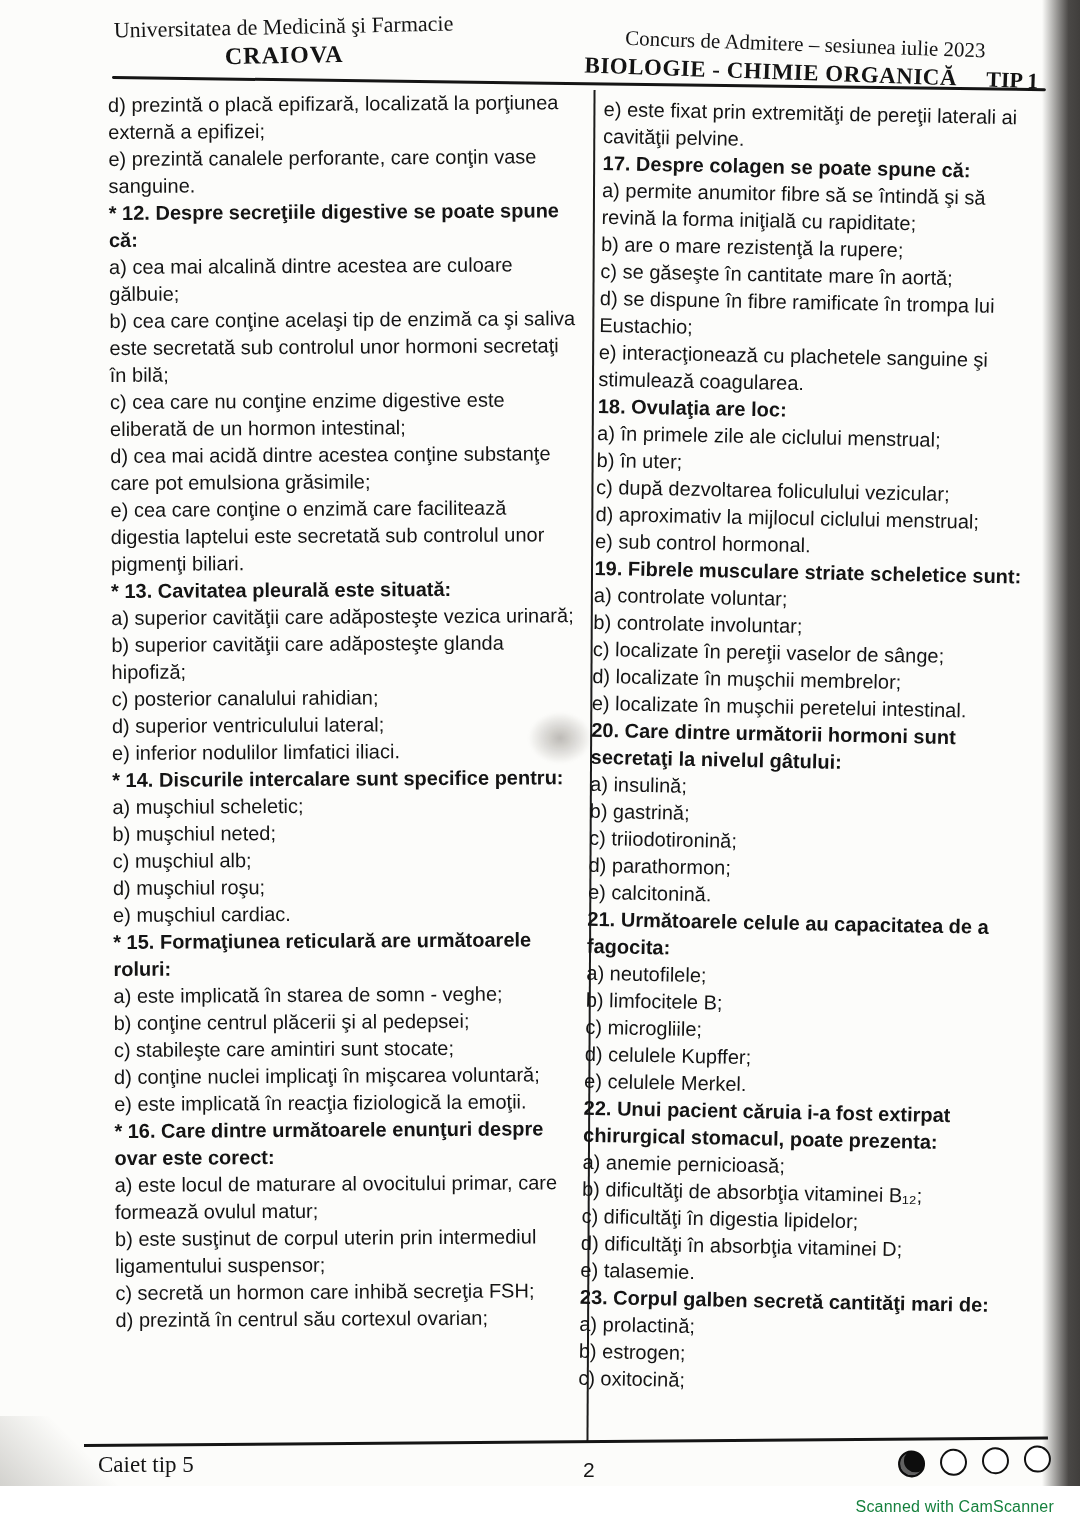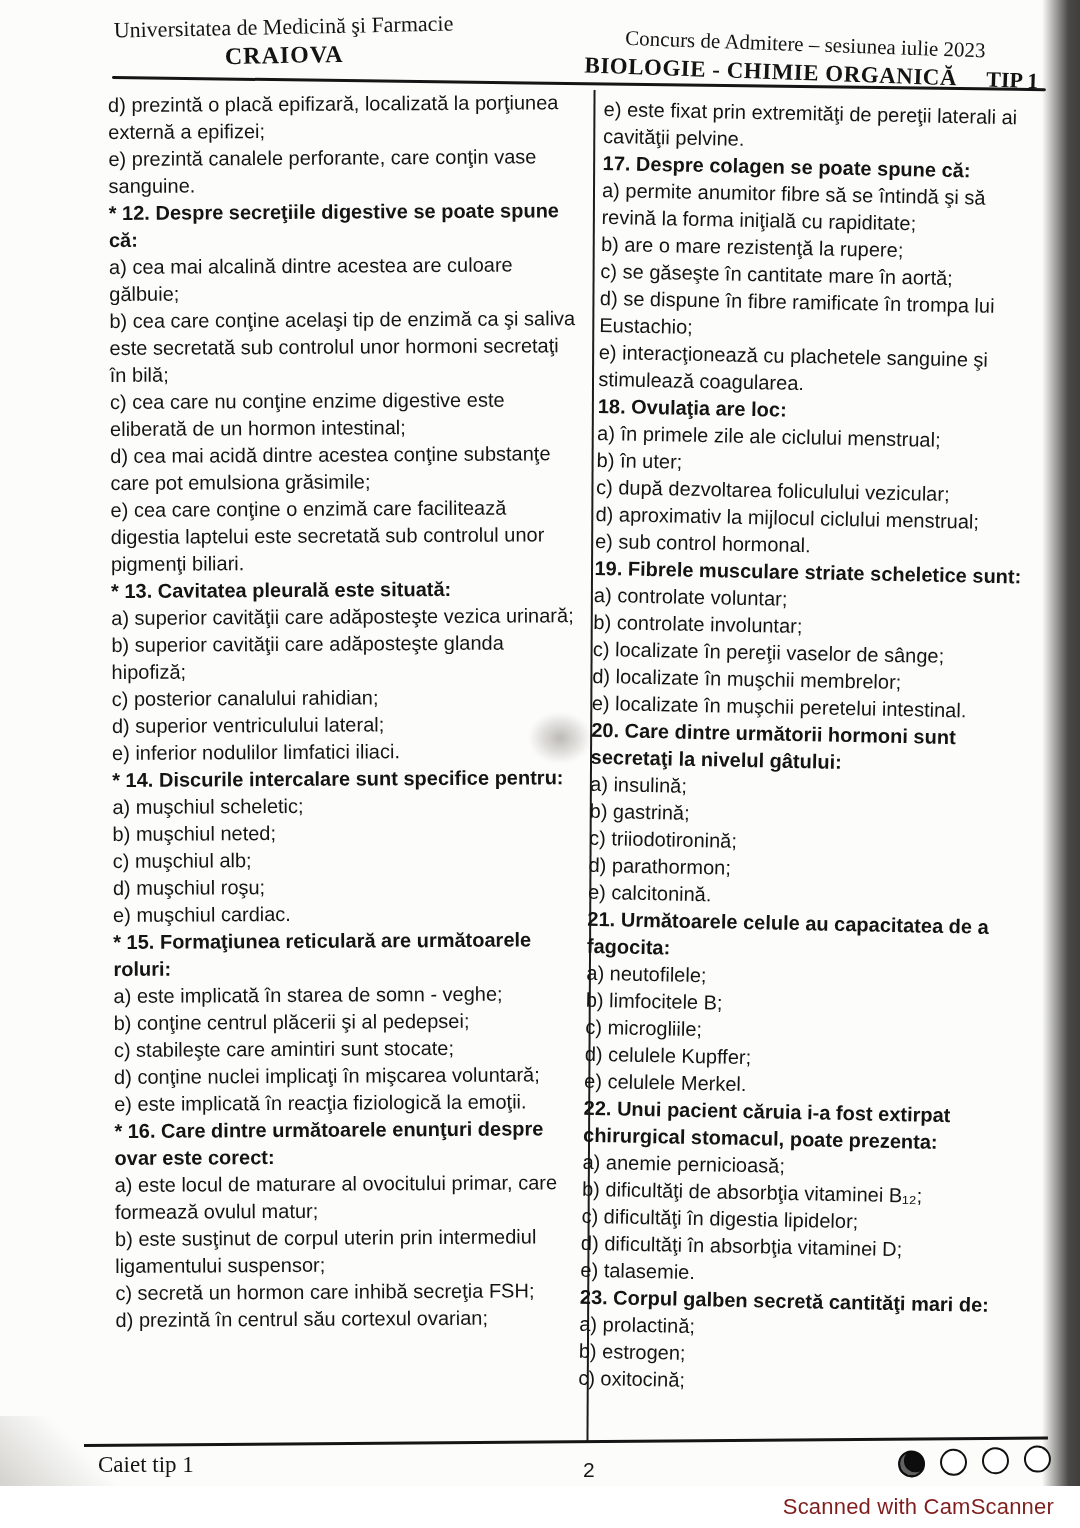--- a/index.html
+++ b/index.html
@@ -4,21 +4,21 @@
 <style>
   html,body{margin:0;padding:0;background:#9a9a98;}
   .scan{position:relative;width:1080px;height:1528px;background:#fcfcfa;overflow:hidden;
         font-family:"Liberation Sans","DejaVu Sans",sans-serif;color:#141414;}
   .edge-right{position:absolute;top:0;right:0;width:38px;height:1486px;
         background:linear-gradient(to right,rgba(90,88,85,0) 0%,rgba(90,88,85,.55) 35%,#4a4846 70%,#403e3c 100%);}
   .corner-shade{position:absolute;left:0;bottom:42px;width:130px;height:70px;
         background:linear-gradient(45deg,rgba(160,158,152,.45),rgba(160,158,152,0) 60%);}
   .band-bottom{position:absolute;left:0;right:0;bottom:0;height:42px;background:#ffffff;
         display:flex;align-items:center;justify-content:flex-end;padding-right:26px;}
-  .camscanner{font-size:22px;color:#7f1d1d;letter-spacing:.2px;}
+  .camscanner{font-size:16px;color:#15803d;letter-spacing:.2px;}
 
   .hdr-left{position:absolute;left:114px;top:14px;transform:rotate(-1.2deg);
         font-family:"Liberation Serif","DejaVu Serif",serif;}
   .hdr-left .l1{font-size:22px;}
   .hdr-left .l2{font-size:24px;font-weight:700;text-align:center;letter-spacing:1px;margin-top:2px;}
   .hdr-right{position:absolute;left:572px;top:24px;width:468px;transform:rotate(2deg);
         transform-origin:left top;font-family:"Liberation Serif","DejaVu Serif",serif;}
   .hdr-right .l1{font-size:21px;text-align:center;}
   .hdr-right .l2{display:flex;justify-content:space-between;align-items:baseline;margin-top:3px;}
   .hdr-right .subject{font-size:23px;font-weight:700;letter-spacing:.5px;margin-left:14px;}
@@ -165,21 +165,21 @@
       </div>
       <div>
         <p class="stem">23. Corpul galben secretă cantităţi mari de:</p>
         <p class="option">a) prolactină;</p>
         <p class="option">b) estrogen;</p>
         <p class="option">c) oxitocină;</p>
       </div>
     </div>
 
   <div class="rule-bottom"></div>
-  <div class="booklet">Caiet tip 1</div>
+  <div class="booklet">Caiet tip 5</div>
   <div class="pagenum">2</div>
   <div class="dots">
       <span class="dot filled"></span>
       <span class="dot"></span>
       <span class="dot"></span>
       <span class="dot"></span>
     </div>
 
   <div class="band-bottom">
     <span class="camscanner">Scanned with CamScanner</span>

